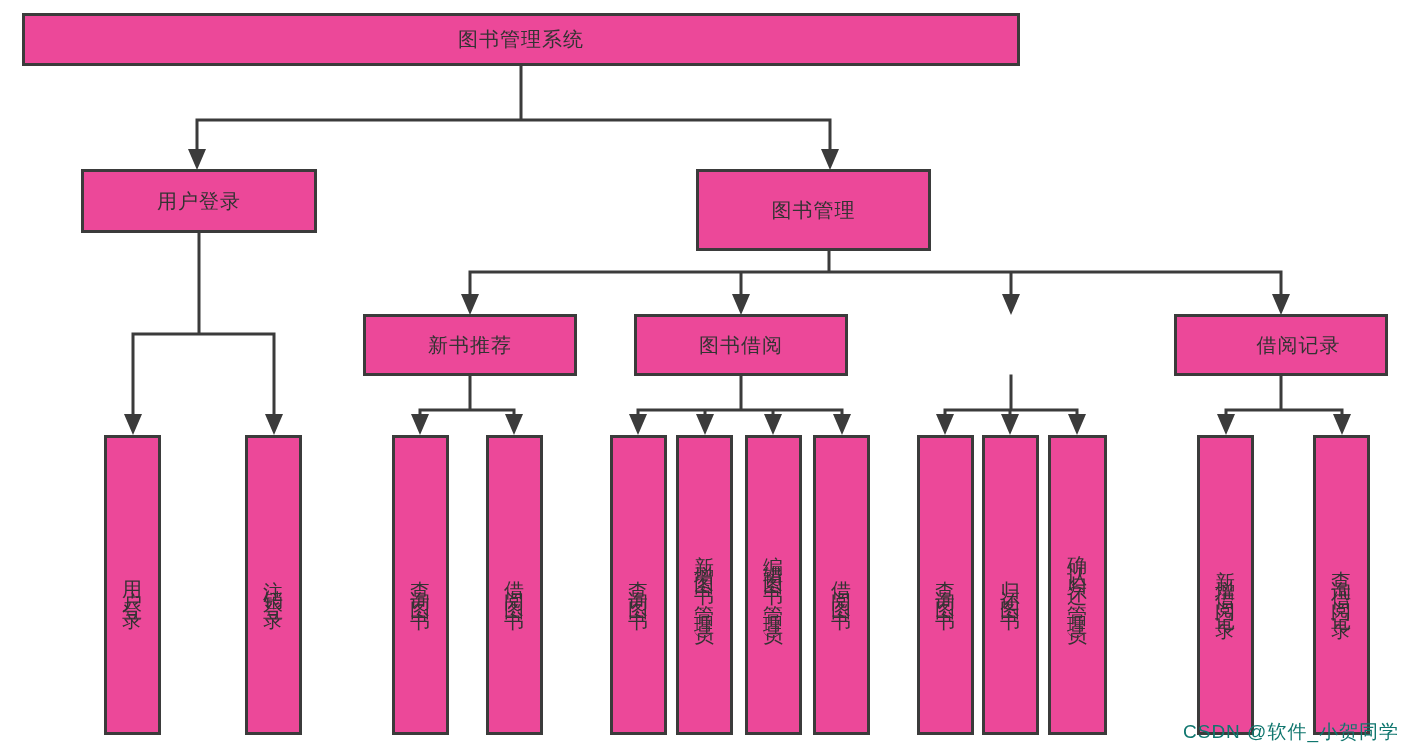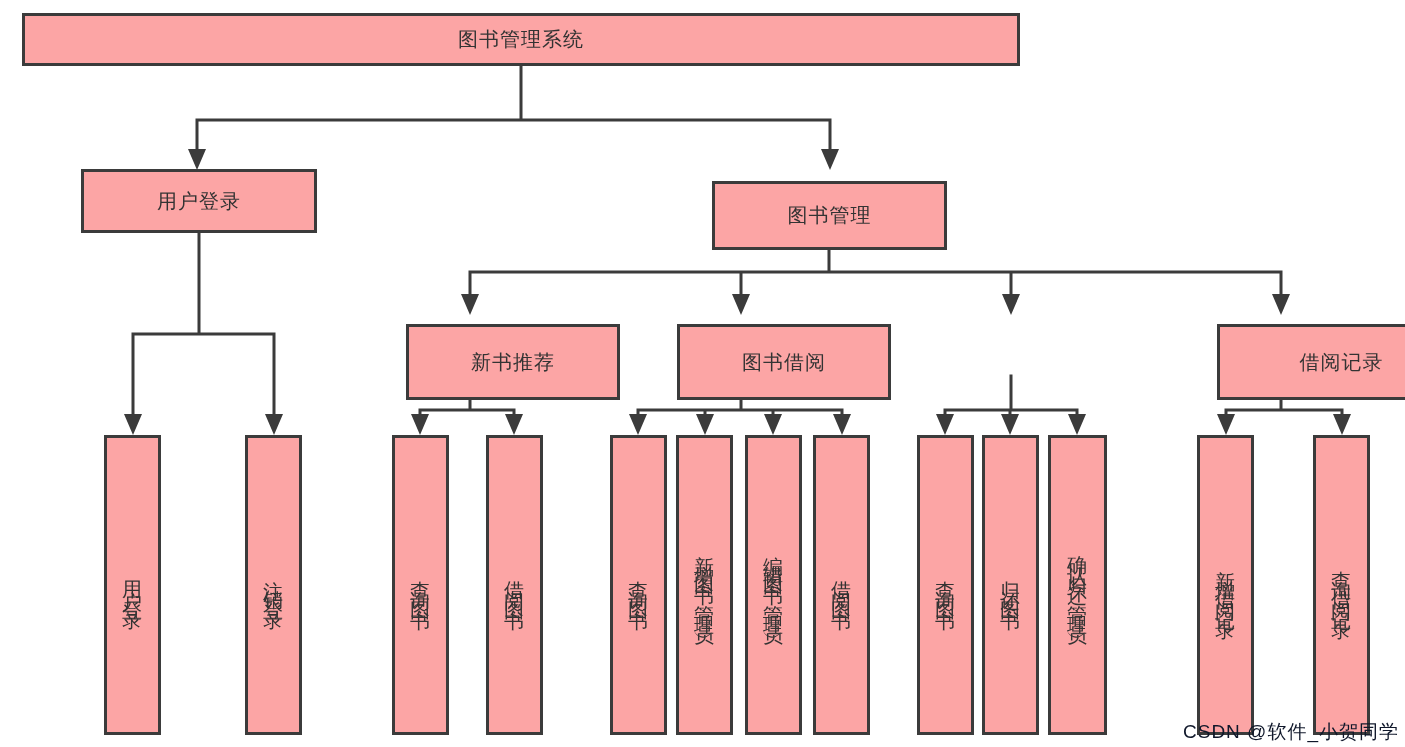--- a/index.html
+++ b/index.html
@@ -18,38 +18,38 @@
   #wires {
     position: absolute;
     left: 0; top: 0;
     width: 1405px; height: 747px;
     pointer-events: none;
   }
   .box {
     position: absolute;
     box-sizing: border-box;
     border: 3px solid #3b3b3b;
-    background: #fca5a5;
+    background: #ec4899;
     display: flex;
     align-items: center;
     justify-content: center;
     color: #333333;
   }
   .hbox {
     font-size: 20px;
     letter-spacing: 1px;
     white-space: nowrap;
   }
   
   .root-box   { left: 22px;  top: 13px;  width: 998px; height: 53px; }
   
   .l2-a       { left: 81px;  top: 169px; width: 236px; height: 64px; }
-  .l2-b       { left: 712px; top: 169px; width: 235px; height: 69px; margin-top: 12px; }
-  
-  .l3         { top: 324px; height: 76px; width: 214px; margin-left: 43px; }
+  .l2-b       { left: 696px; top: 169px; width: 235px; height: 82px; }
+  
+  .l3         { top: 314px; height: 62px; width: 214px; }
   .l3-a { left: 363px; }
   .l3-b { left: 634px; align-items: center; }
   .l3-c { left: 904px; }
   .l3-d { left: 1174px; padding-left: 35px; }
   
   .leaf {
     top: 435px;
     width: 57px;
     height: 300px;
   }
@@ -74,21 +74,21 @@
   .leaf-4b { left: 982px; }
   .leaf-4c { left: 1048px; width: 59px; }
   .leaf-5a { left: 1197px; }
   .leaf-5b { left: 1313px; }
   .watermark {
     position: absolute;
     left: 1183px;
     top: 719px;
     font-size: 19px;
     letter-spacing: 1px;
-    color: #0f172a;
+    color: #0f766e;
     white-space: nowrap;
     z-index: 5;
   }
 </style>
 </head>
 <body>
 
 <div id="canvas">
 
   <svg id="wires" viewBox="0 0 1405 747" xmlns="http://www.w3.org/2000/svg">

